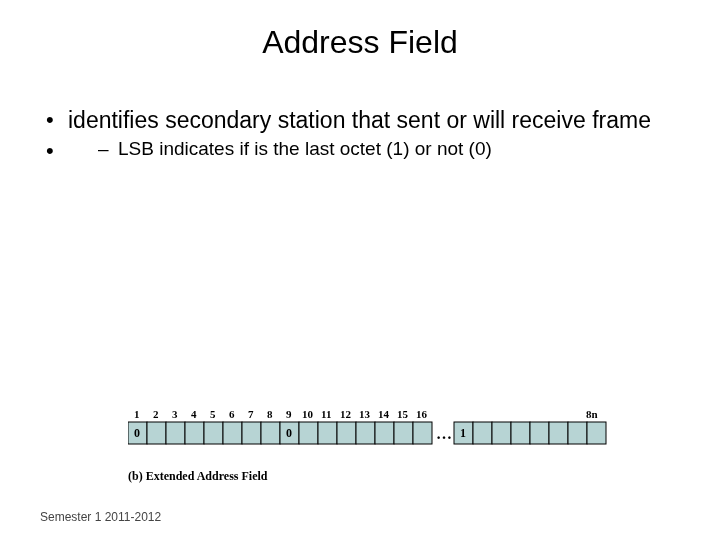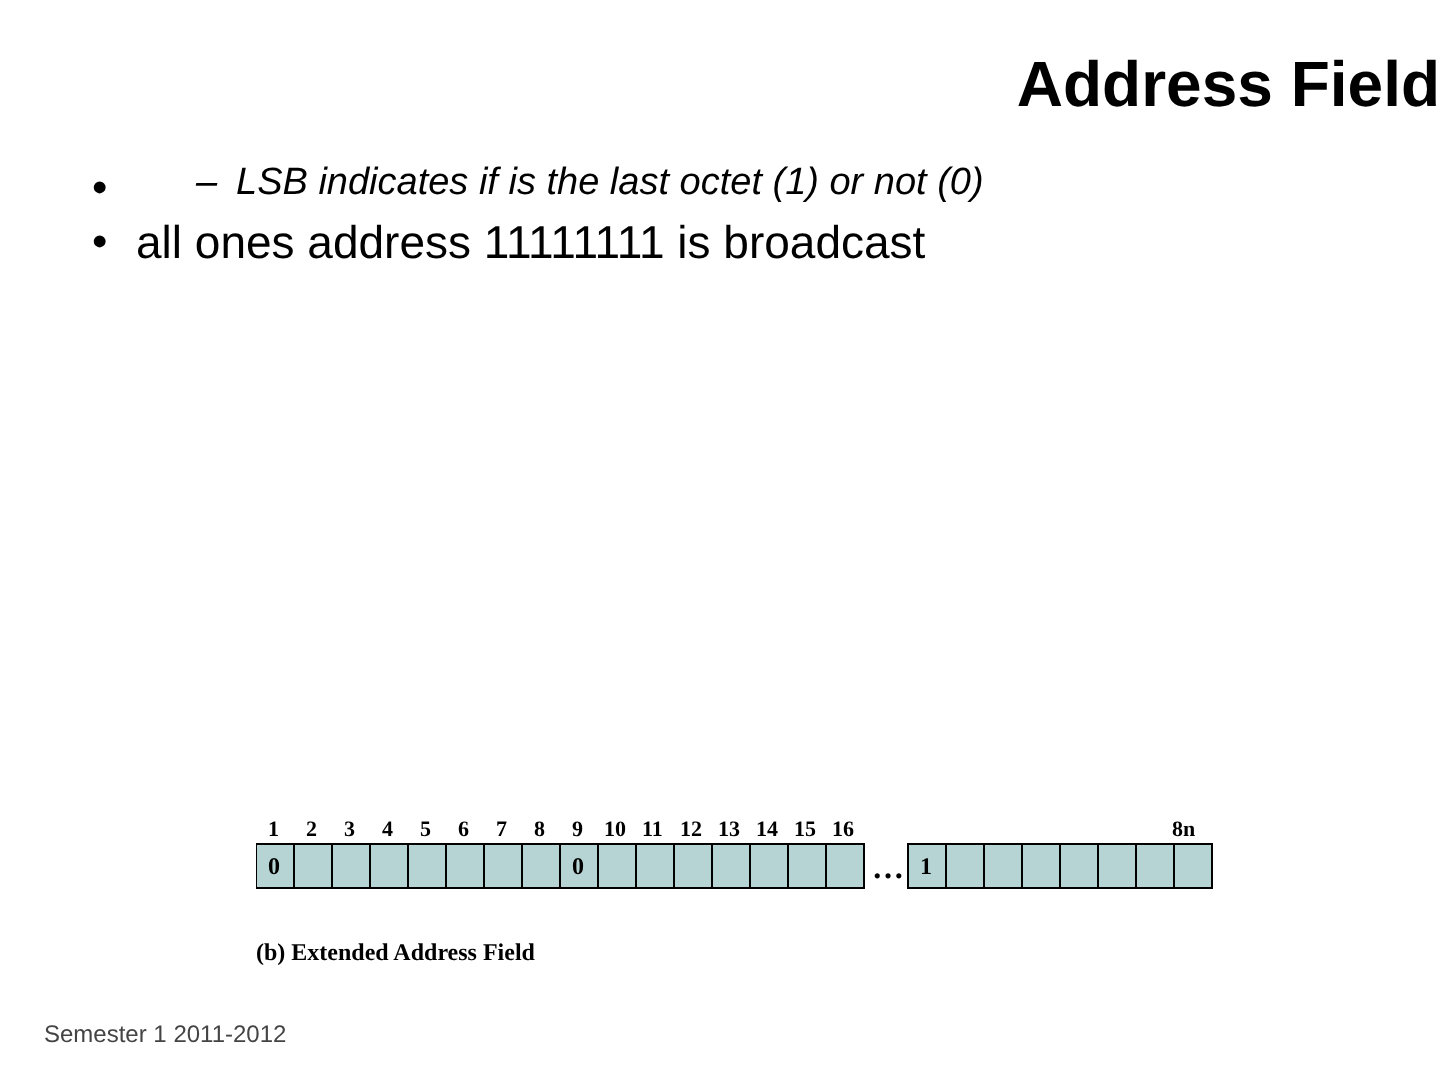--- a/index.html
+++ b/index.html
@@ -12,25 +12,25 @@
     color: #000;
     overflow: hidden;
   }
   .slide {
     position: relative;
     width: 720px;
     height: 540px;
     box-sizing: border-box;
   }
   .title {
-    text-align: right;
+    text-align: center;
     font-size: 32px;
-    font-weight: 700;
+    font-weight: 400;
     margin-top: 24px;
-    margin-bottom: 20px;
+    margin-bottom: 46px;
   }
   ul.top {
     margin: 0 0 0 40px;
     padding: 0 36px 0 0;
     list-style: none;
   }
   ul.top > li {
     position: relative;
     padding-left: 28px;
     font-size: 23px;
@@ -41,37 +41,36 @@
     content: "•";
     position: absolute;
     left: 6px;
     top: 0;
     font-size: 22px;
   }
   ul.sub {
     margin: 4px 0 4px 0;
     padding: 0;
     list-style: none;
-    font-style: italic;
   }
   ul.sub > li {
     position: relative;
     padding-left: 50px;
     font-size: 19px;
     line-height: 1.2;
   }
   ul.sub > li::before {
     content: "–";
     position: absolute;
     left: 30px;
     top: 0;
   }
   .footer {
     position: absolute;
-    left: 22px;
+    left: 40px;
     bottom: 40px;
     font-size: 12px;
     color: #444;
   }
   
   .diagram {
     position: absolute;
     left: 128px;
     top: 382px;
     width: 480px;
@@ -89,26 +88,26 @@
   }
 </style>
 </head>
 <body>
 
 <div class="slide">
 
   <div class="title">Address Field</div>
 
   <ul class="top">
+    <li>identifies secondary station that sent or will receive frame</li>
     <li>
       <ul class="sub">
         <li>LSB indicates if is the last octet (1) or not (0)</li>
       </ul>
     </li>
-    <li>all ones address 11111111 is broadcast</li>
   </ul>
 
   <div class="diagram">
     <svg width="480" height="90">
 
       <g>
         <text class="tick" x="6" y="12">1</text>
         <text class="tick" x="25" y="12">2</text>
         <text class="tick" x="44" y="12">3</text>
         <text class="tick" x="63" y="12">4</text>

